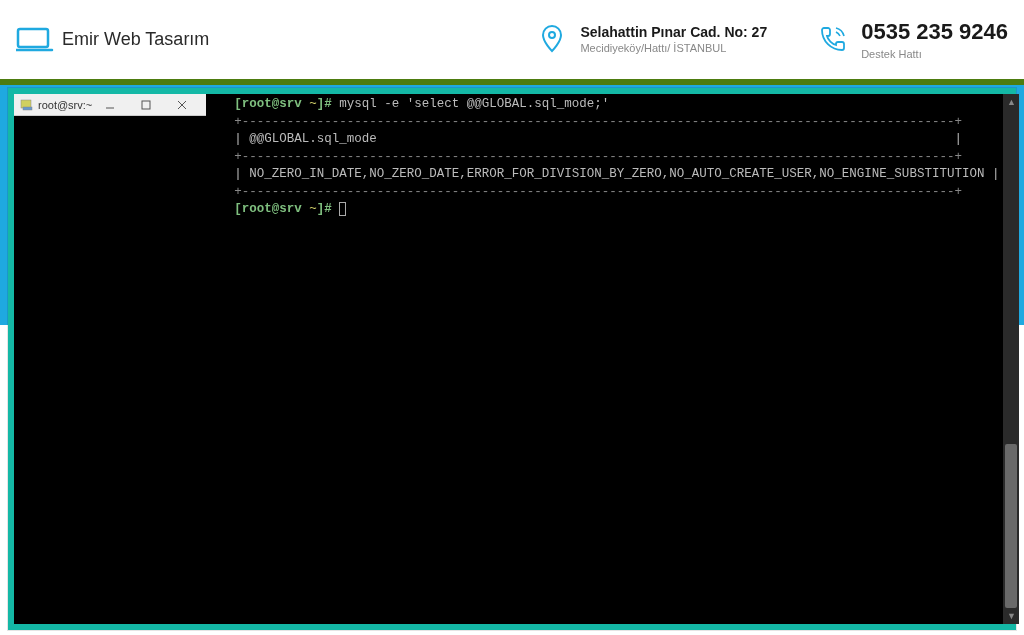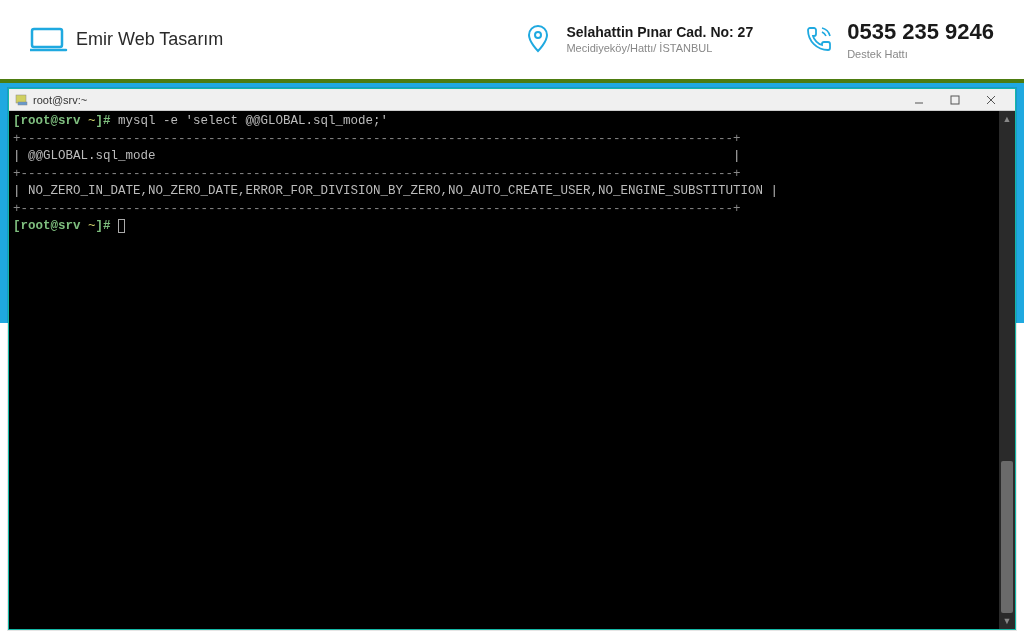--- a/index.html
+++ b/index.html
@@ -2,23 +2,23 @@
 <html><head>
   <meta charset="utf-8">
   <style>
     * { margin: 0; padding: 0; box-sizing: border-box; }
     body { font-family: -apple-system, BlinkMacSystemFont, 'Segoe UI', Arial, sans-serif; background: #fff; width: 1024px; height: 635px; overflow: hidden; }
     
     
     .header {
       display: flex;
       align-items: center;
-      padding: 18px 30px;
+      padding: 18px 16px;
       background: #fff;
-      border-bottom: 4px solid #4d7c0f;
+      border-bottom: 6px solid #4d7c0f;
     }
     .logo {
       display: flex;
       align-items: center;
       gap: 8px;
       flex: 0 0 auto;
       margin-right: auto;
     }
     .logo-icon {
       width: 38px;
@@ -69,23 +69,23 @@
     }
     
     
     .terminal-wrapper {
       position: absolute;
       top: 88px;
       left: 8px;
       right: 8px;
       bottom: 5px;
       background: #000;
-      border: 1px solid #14b8a6;
-      display: flex;
-      flex-direction: column;
+      border: 6px solid #14b8a6;
+      display: flex;
+      flex-direction: row;
       box-shadow: 0 0 0 1px rgba(0,0,0,0.1);
     }
     .terminal-titlebar {
       height: 22px;
       background: #f0f0f0;
       display: flex;
       align-items: center;
       padding: 0 6px;
       border-bottom: 1px solid #ccc;
     }
@@ -116,20 +116,21 @@
       font-size: 12px;
       color: #666;
       cursor: pointer;
     }
     
     .terminal-body {
       flex: 1;
       display: flex;
       background: #000;
       position: relative;
+      margin-left: 24px;
     }
     .terminal-content {
       flex: 1;
       padding: 2px 4px;
       font-family: 'Consolas', 'Courier New', monospace;
       font-size: 12.5px;
       line-height: 1.4;
       color: #bbb;
       white-space: pre;
       overflow: hidden;

